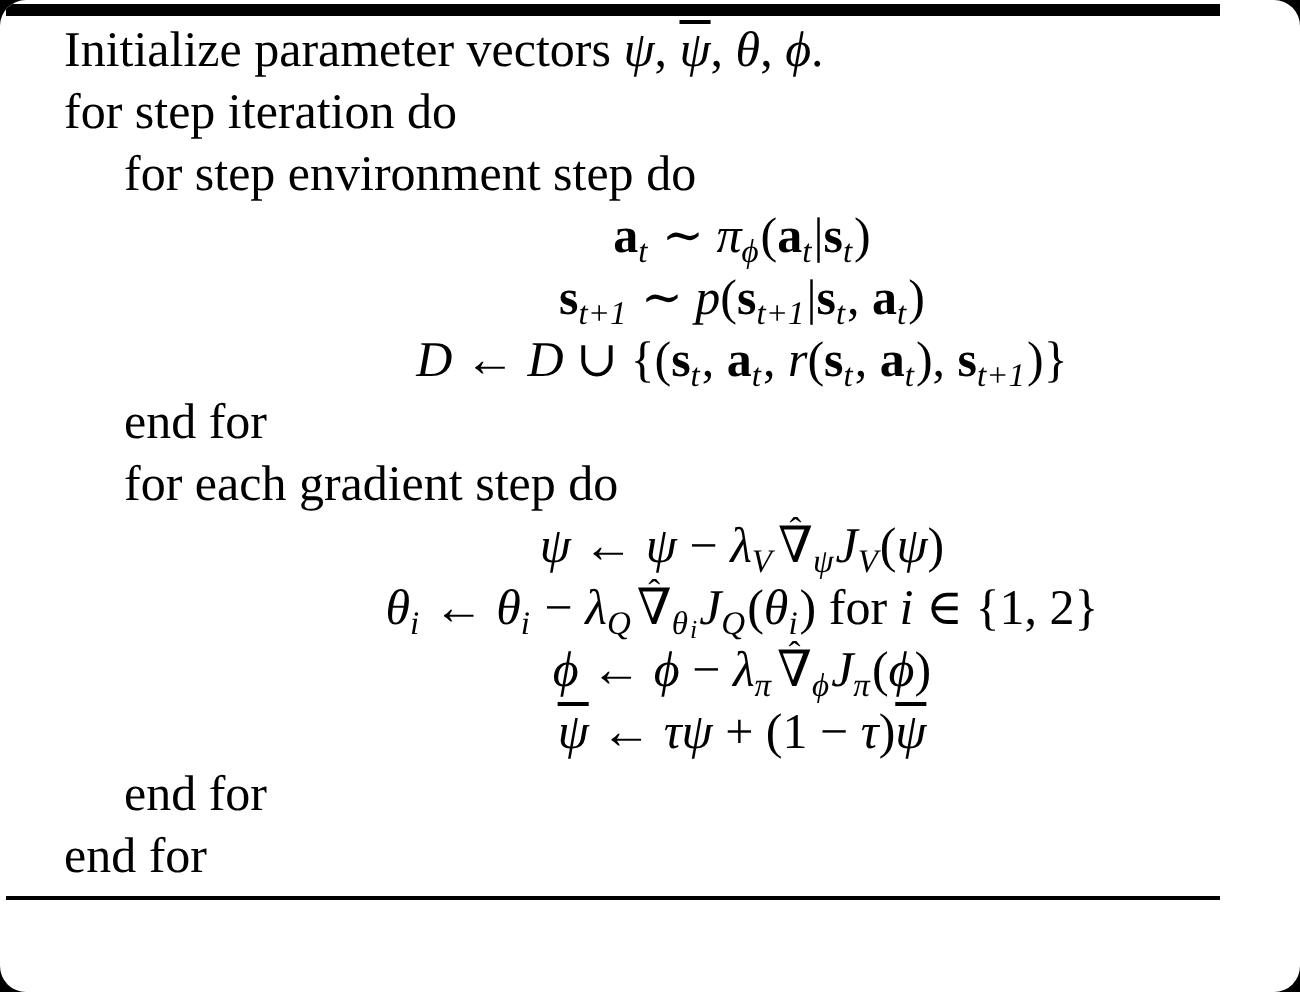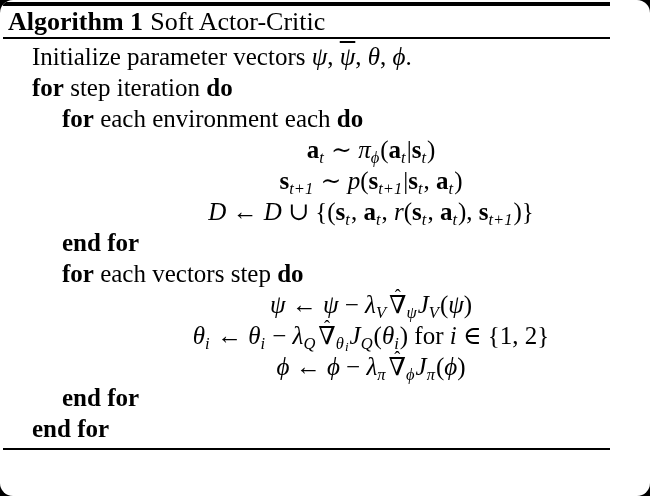--- a/index.html
+++ b/index.html
@@ -46,21 +46,21 @@
   .line {
     height: 31px;
     line-height: 31px;
     white-space: nowrap;
   }
   .i0 { padding-left: 29px; }
   .i1 { padding-left: 59px; }
   .i2 { padding-left: 89px; text-align: center; }
 
   .tk-rm  { font-style: normal; }
-  .tk-bf  { font-weight: bold; }
+  .tk-bf  { font-weight: normal; }
   .tk-it  { font-style: italic; }
   .tk-mbf { font-weight: bold; font-style: normal; }
   .tk-cal { font-style: italic; }
   .tk-sub {
     font-size: 0.66em;
     font-style: italic;
     vertical-align: -0.32em;
     margin-right: 1px;
   }
   .tk-subsub {
@@ -86,33 +86,31 @@
     font-style: italic;
     text-decoration: overline;
     text-decoration-thickness: 1.5px;
   }
 </style>
 </head>
 <body>
 
 <div class="page">
   <div class="rule rule-top"></div>
-  <div class="title-row">
-    <span class="title-label">Algorithm 1</span><span class="title-text">Soft Actor-Critic</span>
-  </div>
   <div class="rule rule-mid"></div>
   <div class="algo-body">
       <div class="line i0"><span class="tk-rm">Initialize parameter vectors </span><span class="tk-it">ψ</span><span class="tk-rm">, </span><span class="tk-bar">ψ</span><span class="tk-rm">, </span><span class="tk-it">θ</span><span class="tk-rm">, </span><span class="tk-it">ϕ</span><span class="tk-rm">.</span></div>
       <div class="line i0"><span class="tk-bf">for</span><span class="tk-rm"> step iteration </span><span class="tk-bf">do</span></div>
-      <div class="line i1"><span class="tk-bf">for</span><span class="tk-rm"> each environment each </span><span class="tk-bf">do</span></div>
+      <div class="line i1"><span class="tk-bf">for</span><span class="tk-rm"> step environment step </span><span class="tk-bf">do</span></div>
       <div class="line i2"><span class="tk-mbf">a</span><span class="tk-sub">t</span><span class="tk-rm"> ∼ </span><span class="tk-it">π</span><span class="tk-sub">ϕ</span><span class="tk-rm">(</span><span class="tk-mbf">a</span><span class="tk-sub">t</span><span class="tk-rm">|</span><span class="tk-mbf">s</span><span class="tk-sub">t</span><span class="tk-rm">)</span></div>
       <div class="line i2"><span class="tk-mbf">s</span><span class="tk-sub">t+1</span><span class="tk-rm"> ∼ </span><span class="tk-it">p</span><span class="tk-rm">(</span><span class="tk-mbf">s</span><span class="tk-sub">t+1</span><span class="tk-rm">|</span><span class="tk-mbf">s</span><span class="tk-sub">t</span><span class="tk-rm">, </span><span class="tk-mbf">a</span><span class="tk-sub">t</span><span class="tk-rm">)</span></div>
       <div class="line i2"><span class="tk-cal">D</span><span class="tk-rm"> ← </span><span class="tk-cal">D</span><span class="tk-rm"> ∪ {(</span><span class="tk-mbf">s</span><span class="tk-sub">t</span><span class="tk-rm">, </span><span class="tk-mbf">a</span><span class="tk-sub">t</span><span class="tk-rm">, </span><span class="tk-it">r</span><span class="tk-rm">(</span><span class="tk-mbf">s</span><span class="tk-sub">t</span><span class="tk-rm">, </span><span class="tk-mbf">a</span><span class="tk-sub">t</span><span class="tk-rm">), </span><span class="tk-mbf">s</span><span class="tk-sub">t+1</span><span class="tk-rm">)}</span></div>
       <div class="line i1"><span class="tk-bf">end for</span></div>
-      <div class="line i1"><span class="tk-bf">for</span><span class="tk-rm"> each vectors step </span><span class="tk-bf">do</span></div>
+      <div class="line i1"><span class="tk-bf">for</span><span class="tk-rm"> each gradient step </span><span class="tk-bf">do</span></div>
       <div class="line i2"><span class="tk-it">ψ</span><span class="tk-rm"> ← </span><span class="tk-it">ψ</span><span class="tk-rm"> − </span><span class="tk-it">λ</span><span class="tk-sub">V</span><span class="tk-hat">∇<span class="hat-mark">ˆ</span></span><span class="tk-sub">ψ</span><span class="tk-it">J</span><span class="tk-sub">V</span><span class="tk-rm">(</span><span class="tk-it">ψ</span><span class="tk-rm">)</span></div>
       <div class="line i2"><span class="tk-it">θ</span><span class="tk-sub">i</span><span class="tk-rm"> ← </span><span class="tk-it">θ</span><span class="tk-sub">i</span><span class="tk-rm"> − </span><span class="tk-it">λ</span><span class="tk-sub">Q</span><span class="tk-hat">∇<span class="hat-mark">ˆ</span></span><span class="tk-sub">θ</span><span class="tk-subsub">i</span><span class="tk-it">J</span><span class="tk-sub">Q</span><span class="tk-rm">(</span><span class="tk-it">θ</span><span class="tk-sub">i</span><span class="tk-rm">) for </span><span class="tk-it">i</span><span class="tk-rm"> ∈ {1, 2}</span></div>
       <div class="line i2"><span class="tk-it">ϕ</span><span class="tk-rm"> ← </span><span class="tk-it">ϕ</span><span class="tk-rm"> − </span><span class="tk-it">λ</span><span class="tk-sub">π</span><span class="tk-hat">∇<span class="hat-mark">ˆ</span></span><span class="tk-sub">ϕ</span><span class="tk-it">J</span><span class="tk-sub">π</span><span class="tk-rm">(</span><span class="tk-it">ϕ</span><span class="tk-rm">)</span></div>
+      <div class="line i2"><span class="tk-bar">ψ</span><span class="tk-rm"> ← </span><span class="tk-it">τψ</span><span class="tk-rm"> + (1 − </span><span class="tk-it">τ</span><span class="tk-rm">)</span><span class="tk-bar">ψ</span></div>
       <div class="line i1"><span class="tk-bf">end for</span></div>
       <div class="line i0"><span class="tk-bf">end for</span></div>
     </div>
   <div class="rule rule-bottom"></div>
 </div>
 
 </body></html>

